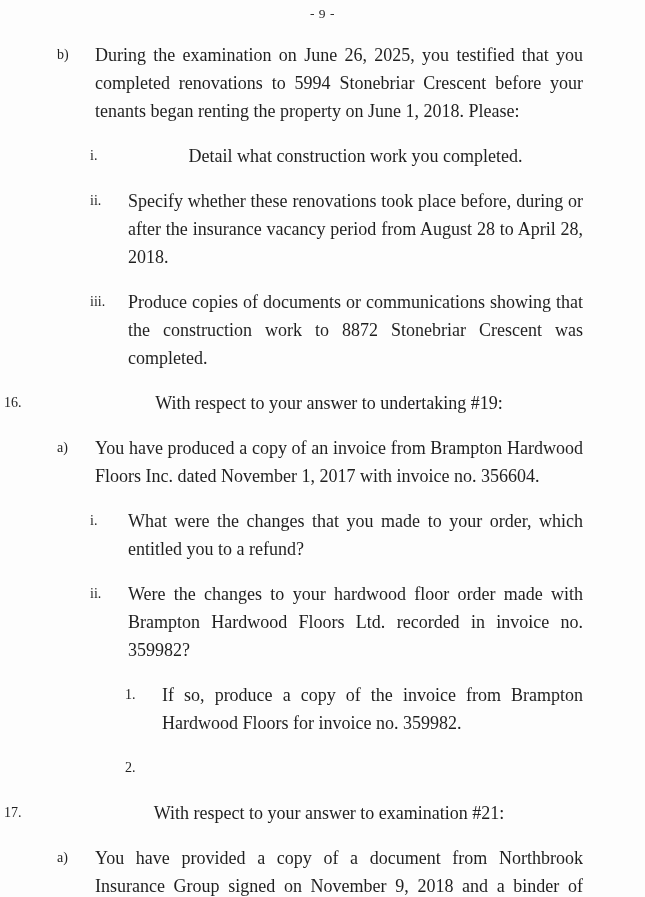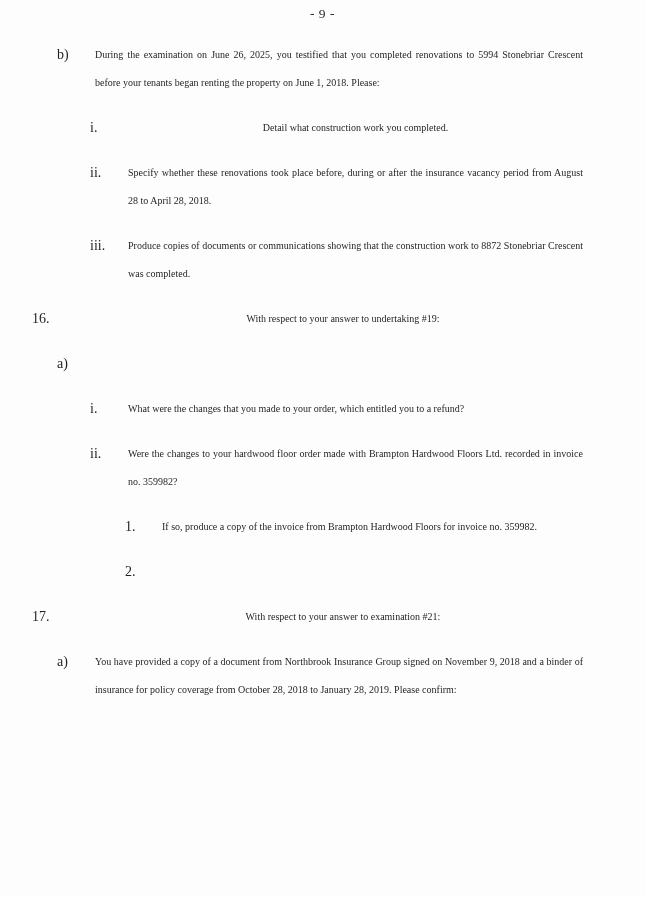--- a/index.html
+++ b/index.html
@@ -42,35 +42,35 @@
   }
   .marker {
     flex: 0 0 auto;
     font-size: 14px;
     line-height: 28px;
     color: #1f1f1f;
     text-align: left;
   }
   .text {
     flex: 1 1 auto;
-    font-size: 10px;
+    font-size: 18px;
     line-height: 28px;
     text-align: justify;
     text-justify: inter-word;
     color: #1f1f1f;
     padding-right: 62px;
     hyphens: none;
   }
   .text.no-justify {
     text-align: center;
   }
 
   
   
-  .lvl-num { padding-left: 32px; gap: 34px; }
+  .lvl-num { padding-left: 4px; gap: 34px; }
   .lvl-num > .marker { width: 37px; }
 
   
   .lvl-alpha { padding-left: 57px; }
   .lvl-alpha > .marker { width: 38px; }
 
   
   .lvl-roman { padding-left: 90px; }
   .lvl-roman > .marker { width: 38px; }
 
@@ -102,20 +102,21 @@
       <div class="item lvl-roman">
         <div class="marker">iii.</div>
         <div class="text">Produce copies of documents or communications showing that the construction work to 8872 Stonebriar Crescent was completed.</div>
       </div>
       <div class="item lvl-num">
         <div class="marker">16.</div>
         <div class="text no-justify">With respect to your answer to undertaking #19:</div>
       </div>
       <div class="item lvl-alpha">
         <div class="marker">a)</div>
+        <div class="text">You have produced a copy of an invoice from Brampton Hardwood Floors Inc. dated November 1, 2017 with invoice no. 356604.</div>
       </div>
       <div class="item lvl-roman">
         <div class="marker">i.</div>
         <div class="text">What were the changes that you made to your order, which entitled you to a refund?</div>
       </div>
       <div class="item lvl-roman">
         <div class="marker">ii.</div>
         <div class="text">Were the changes to your hardwood floor order made with Brampton Hardwood Floors Ltd. recorded in invoice no. 359982?</div>
       </div>
       <div class="item lvl-arabic">

